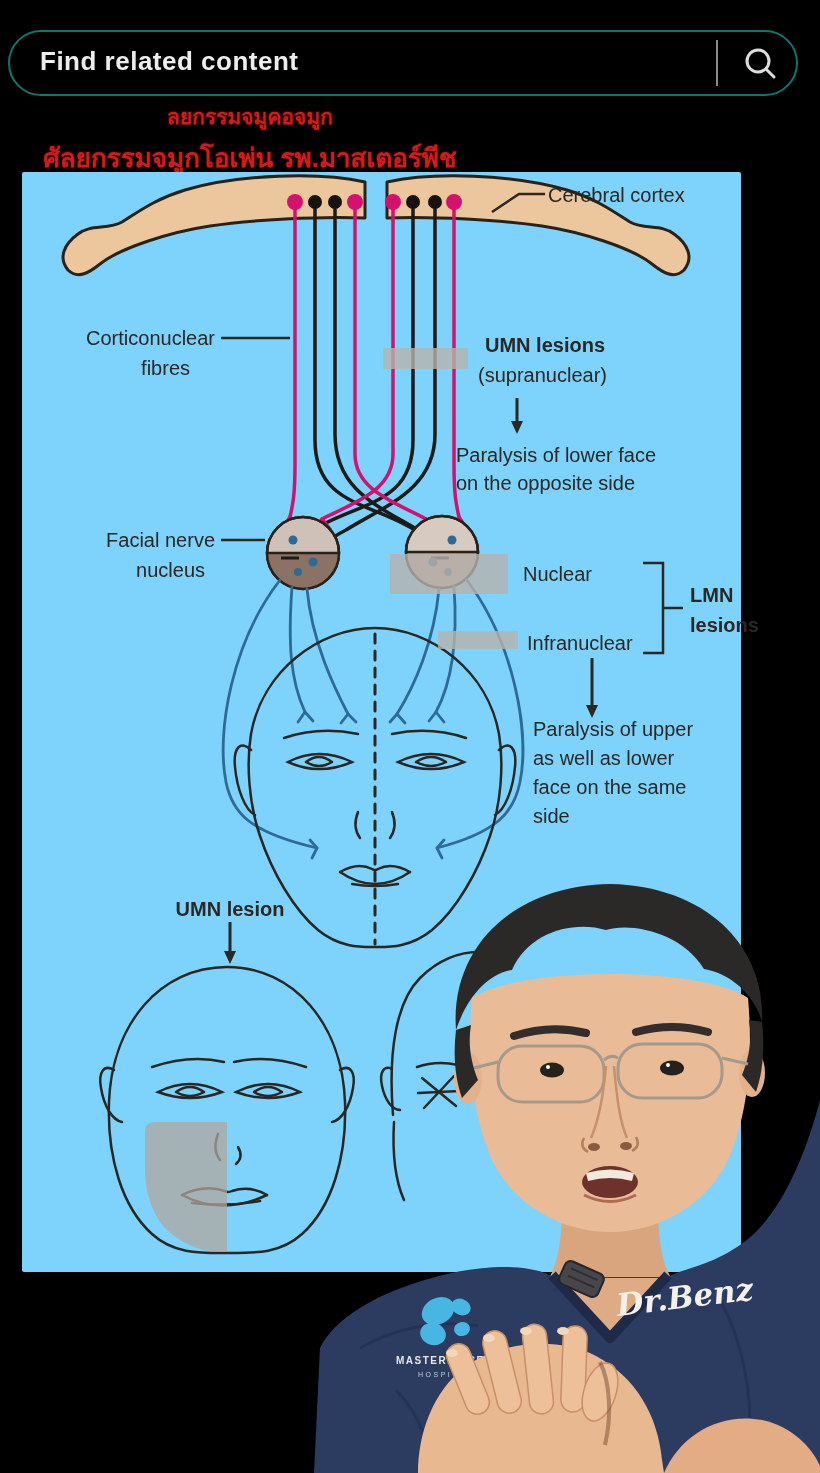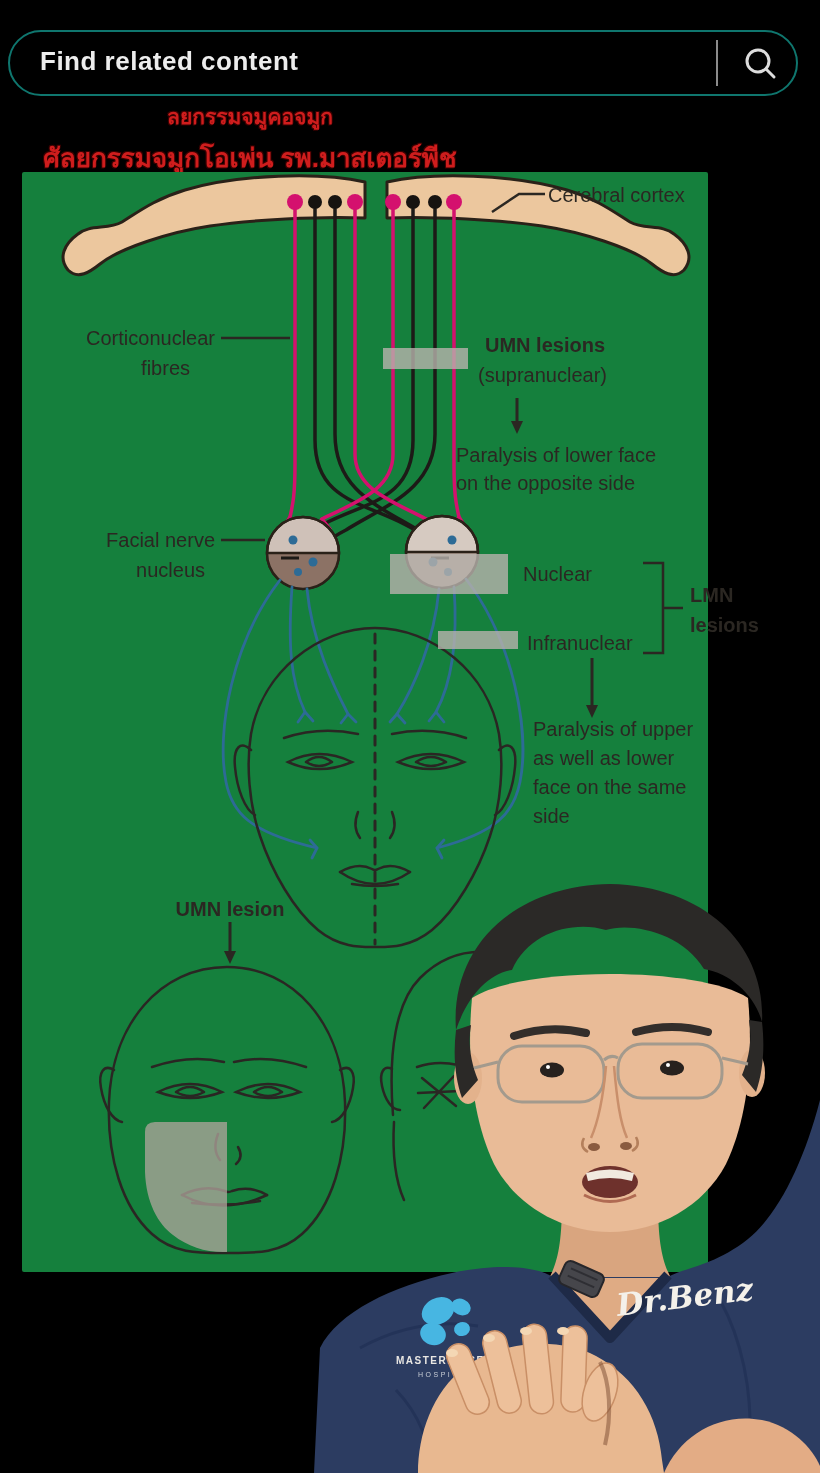--- a/index.html
+++ b/index.html
@@ -11,21 +11,21 @@
   .search-text{position:absolute;left:30px;top:14px;font-size:26px;font-weight:700;color:#ededed;letter-spacing:.5px;}
   .search-divider{position:absolute;left:706px;top:8px;width:2px;height:46px;background:#8b8b8b;}
   .search-icon{position:absolute;left:728px;top:10px;}
   
   .thai{position:absolute;left:0;width:500px;text-align:center;font-weight:700;color:#cf1d1d;
         text-shadow:-1px -1px 0 #3a0000,1px -1px 0 #3a0000,-1px 1px 0 #3a0000,2px 2px 2px #000;}
   .thai.l1{top:62px;font-size:22px;}
   .thai.l2{top:100px;font-size:21px;}
   .thai.l3{top:129px;font-size:26px;margin-top:8px;}
   
-  .panel{position:absolute;left:22px;top:172px;width:686px;height:1100px;background:#15803d;border-radius:2px;}
+  .panel{position:absolute;left:22px;top:172px;width:686px;height:1100px;background:#7dd3fc;border-radius:2px;padding-left:33px;}
   .panel svg{position:absolute;left:0;top:0;}
   .dlabel{fill:#2b2722;font-family:"Liberation Sans",sans-serif;font-size:20px;font-weight:500;}
   .dbold{font-weight:700;}
   
   .person{position:absolute;left:300px;top:870px;width:520px;height:603px;}
 </style>
 </head>
 <body>
 
 <div id="frame">

